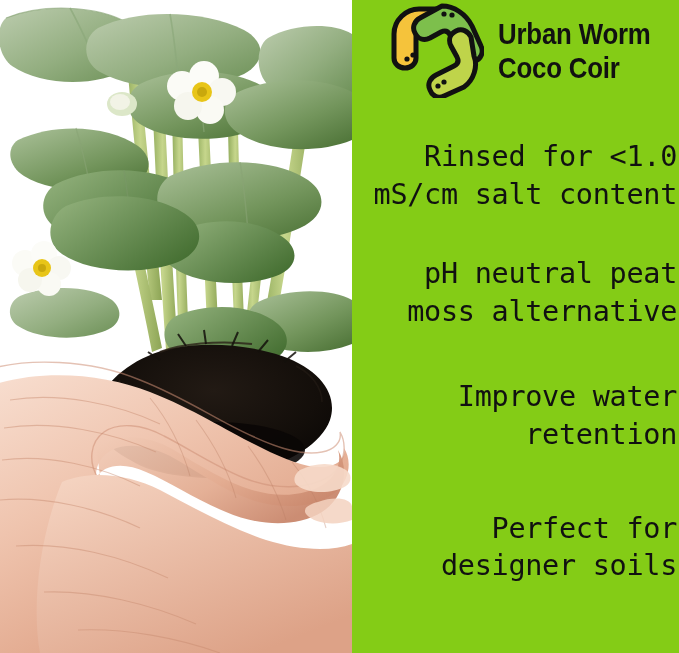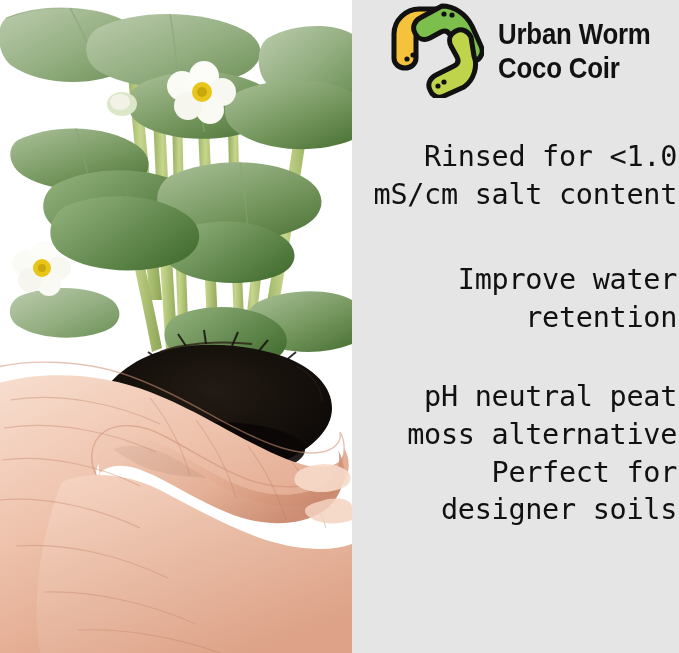--- a/index.html
+++ b/index.html
@@ -7,21 +7,21 @@
     padding: 0;
     background: #ffffff;
   }
   body {
     font-family: "Liberation Sans", sans-serif;
   }
   #canvas {
     position: relative;
     width: 679px;
     height: 653px;
-    background: #e5e5e5;
+    background: #84cc16;
     overflow: hidden;
   }
 
   
   #photo {
     position: absolute;
     left: 0;
     top: 0;
     width: 352px;
     height: 653px;
@@ -80,21 +80,21 @@
     font-size: 28.5px;
     line-height: 1.32;
     letter-spacing: -0.3px;
     white-space: pre-line;
     position: relative;
     z-index: 5;
   }
   .benefit-1 { margin-top: 8px; }
   .benefit-2 { margin-top: 48px; }
   .benefit-3 { margin-top: 42px; }
-  .benefit-4 { }
+  .benefit-4 { margin-top: 56px; }
 </style>
 </head>
 <body>
 
 <div id="canvas">
 
   <div id="photo">
     <svg viewBox="0 0 352 653" xmlns="http://www.w3.org/2000/svg" aria-hidden="true">
       <defs>
         <linearGradient id="leafA" x1="0" y1="0" x2="1" y2="1">
@@ -270,21 +270,21 @@
     </div>
     <div id="logo-wordmark">
       <span class="wordmark-line">Urban Worm</span>
       <span class="wordmark-line">Coco Coir</span>
     </div>
   </div>
 
   <div id="benefits">
     <div class="benefit benefit-1">Rinsed for &lt;1.0
 mS/cm salt content</div>
+    <div class="benefit benefit-3">pH neutral peat
+moss alternative</div>
     <div class="benefit benefit-2">Improve water
 retention</div>
-    <div class="benefit benefit-3">pH neutral peat
-moss alternative</div>
     <div class="benefit benefit-4">Perfect for
 designer soils</div>
   </div>
 
 </div>
 
 </body></html>

